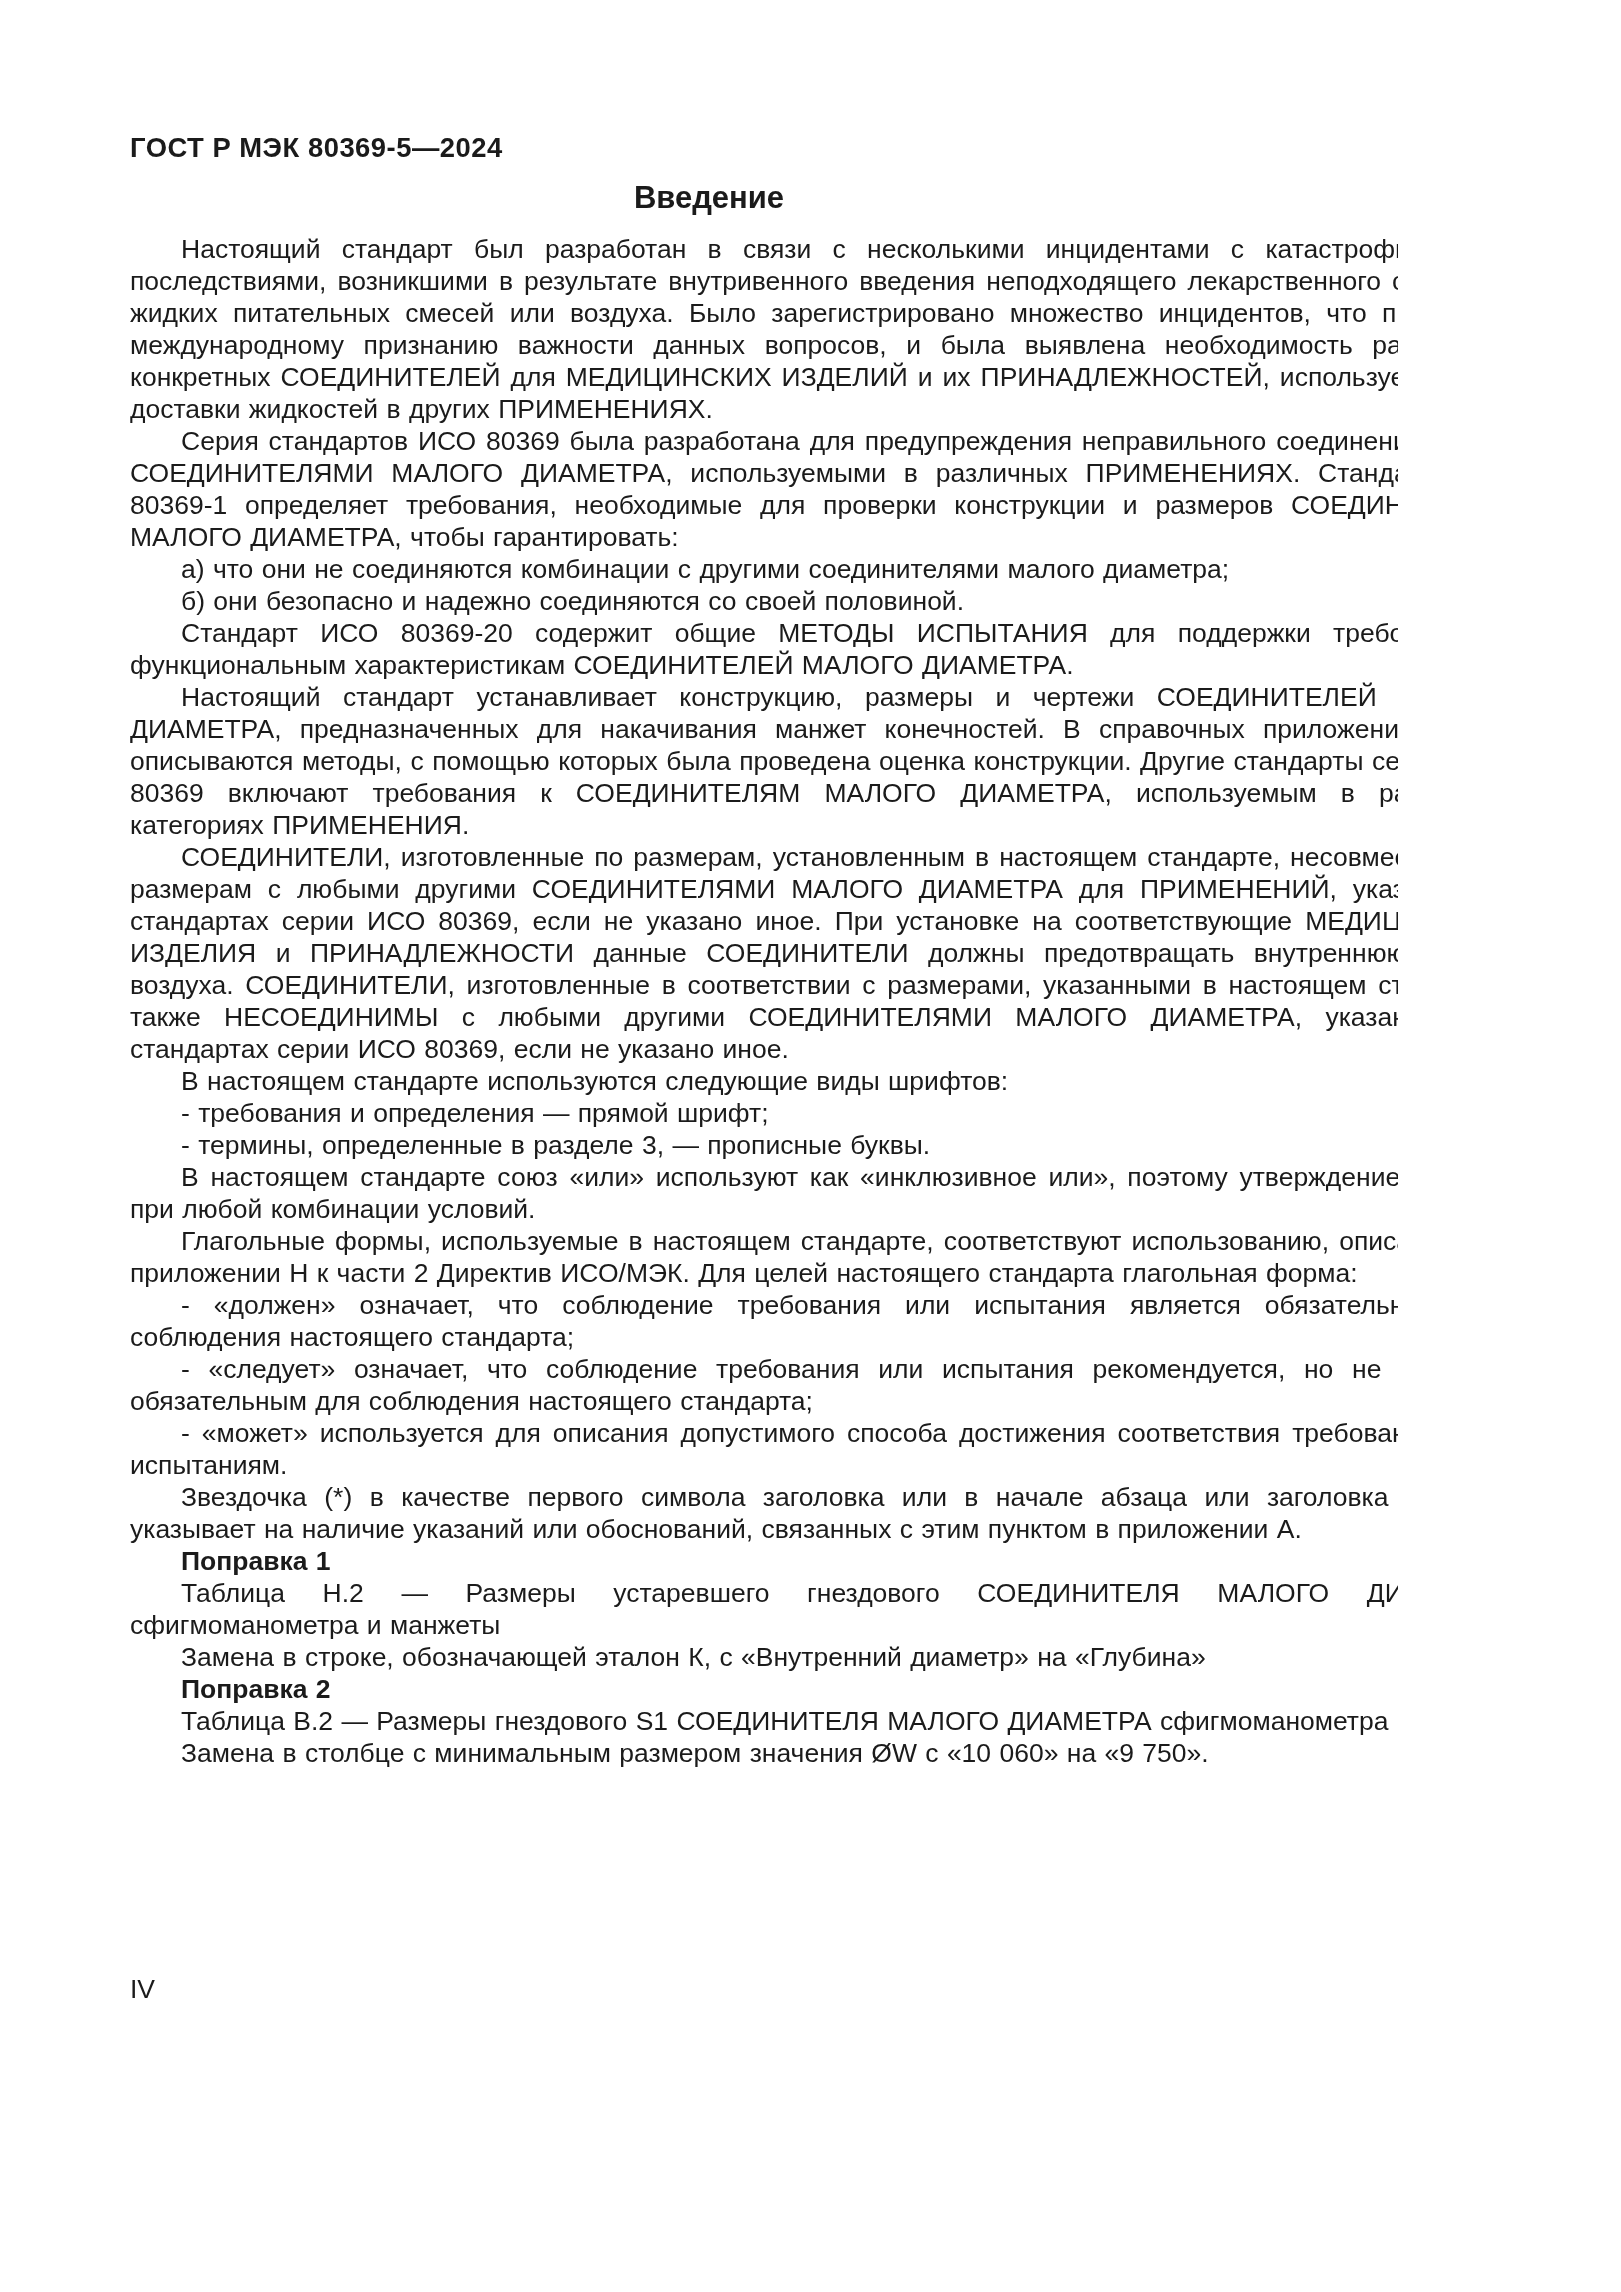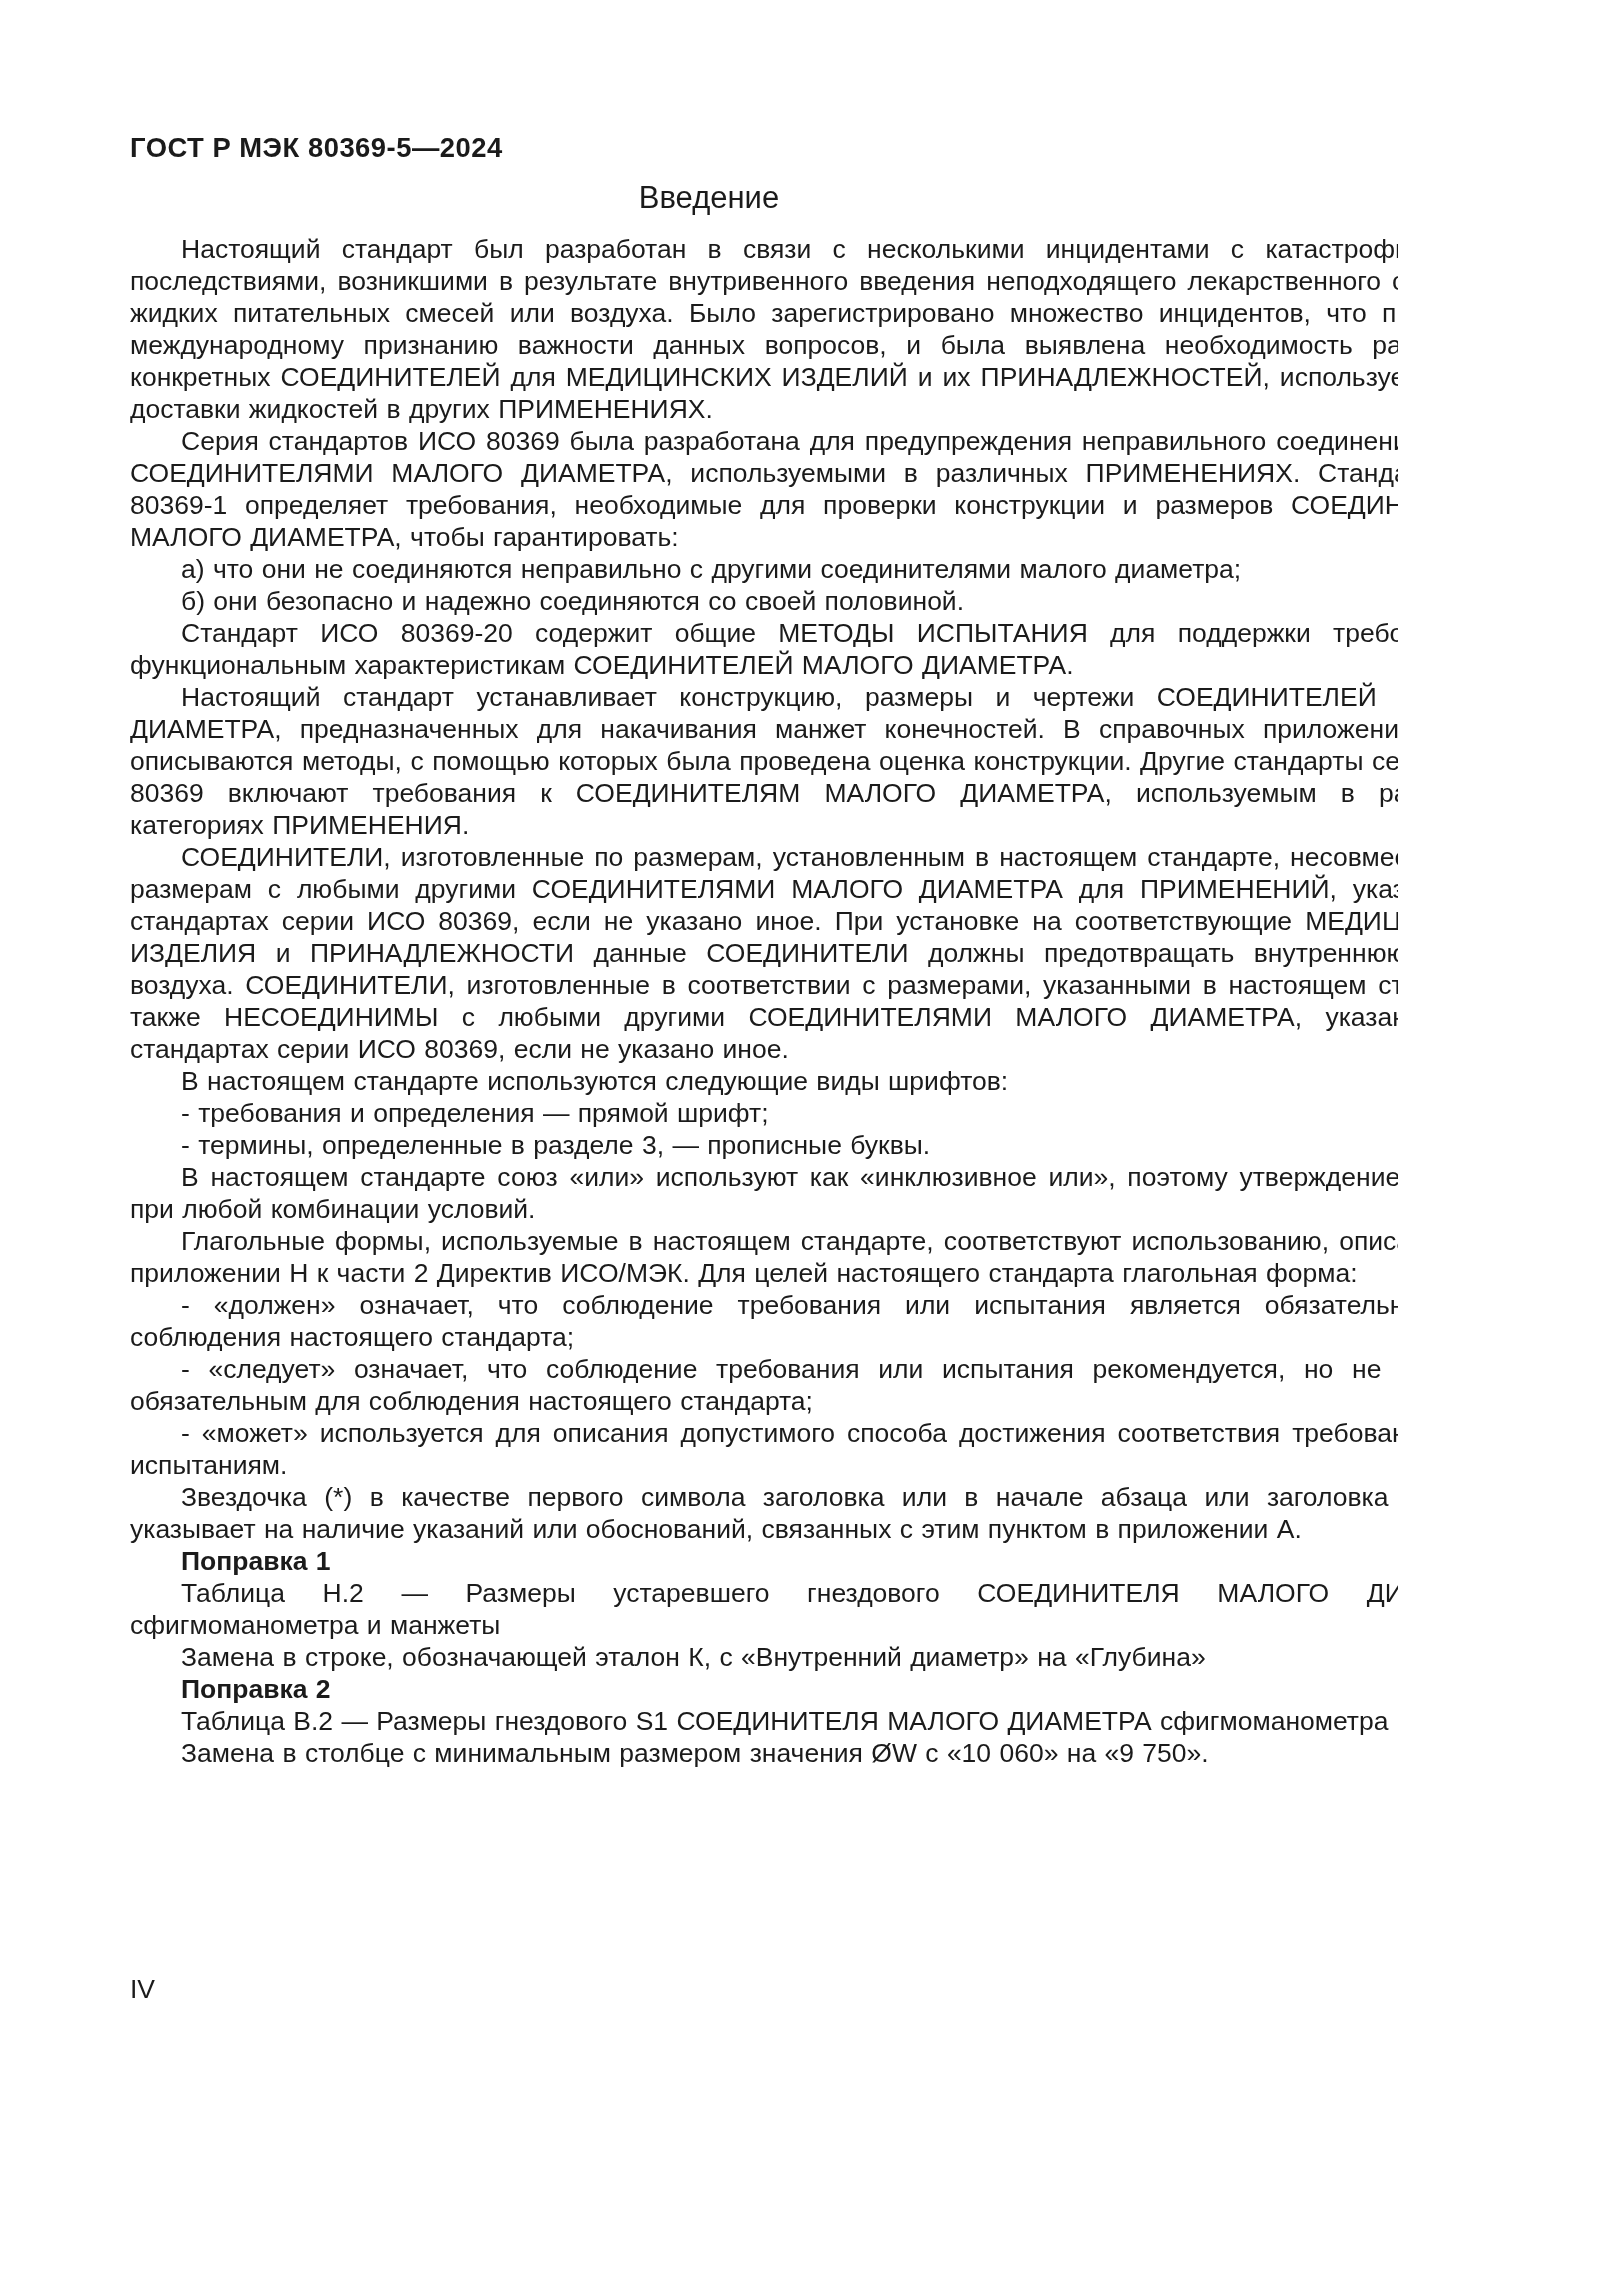--- a/index.html
+++ b/index.html
@@ -22,21 +22,21 @@
   .doc-designation {
     font-size: 27.4px;
     font-weight: bold;
     letter-spacing: 0.5px;
     text-align: left;
   }
   .doc-title {
     margin: 15.7px 0 17.6px 0;
     text-align: center;
     font-size: 31px;
-    font-weight: normal;
+    font-weight: bold;
   }
   .doc-body {
     width: 1381px;
   }
   .para {
     margin: 0;
     font-size: 26.5px;
     line-height: 32px;
     text-align: justify;
     text-indent: 51px;
@@ -59,21 +59,21 @@
 
 <div class="page">
 
   <div class="doc-designation">ГОСТ Р МЭК 80369-5—2024</div>
 
   <h1 class="doc-title">Введение</h1>
 
   <div class="doc-body">
     <p class="para">Настоящий стандарт был разработан в связи с несколькими инцидентами с катастрофическими последствиями, возникшими в результате внутривенного введения неподходящего лекарственного средства, жидких питательных смесей или воздуха. Было зарегистрировано множество инцидентов, что привело к международному признанию важности данных вопросов, и была выявлена необходимость разработки конкретных СОЕДИНИТЕЛЕЙ для МЕДИЦИНСКИХ ИЗДЕЛИЙ и их ПРИНАДЛЕЖНОСТЕЙ, используемых для доставки жидкостей в других ПРИМЕНЕНИЯХ.</p>
     <p class="para">Серия стандартов ИСО 80369 была разработана для предупреждения неправильного соединения между СОЕДИНИТЕЛЯМИ МАЛОГО ДИАМЕТРА, используемыми в различных ПРИМЕНЕНИЯХ. Стандарт ИСО 80369-1 определяет требования, необходимые для проверки конструкции и размеров СОЕДИНИТЕЛЕЙ МАЛОГО ДИАМЕТРА, чтобы гарантировать:</p>
-    <p class="para">а) что они не соединяются неправильно с другими соединителями малого диаметра;</p>
+    <p class="para">а) что они не соединяются комбинации с другими соединителями малого диаметра;</p>
     <p class="para">б) они безопасно и надежно соединяются со своей половиной.</p>
     <p class="para">Стандарт ИСО 80369-20 содержит общие МЕТОДЫ ИСПЫТАНИЯ для поддержки требований к функциональным характеристикам СОЕДИНИТЕЛЕЙ МАЛОГО ДИАМЕТРА.</p>
     <p class="para">Настоящий стандарт устанавливает конструкцию, размеры и чертежи СОЕДИНИТЕЛЕЙ МАЛОГО ДИАМЕТРА, предназначенных для накачивания манжет конечностей. В справочных приложениях D—G описываются методы, с помощью которых была проведена оценка конструкции. Другие стандарты серии ИСО 80369 включают требования к СОЕДИНИТЕЛЯМ МАЛОГО ДИАМЕТРА, используемым в различных категориях ПРИМЕНЕНИЯ.</p>
     <p class="para">СОЕДИНИТЕЛИ, изготовленные по размерам, установленным в настоящем стандарте, несовместимы по размерам с любыми другими СОЕДИНИТЕЛЯМИ МАЛОГО ДИАМЕТРА для ПРИМЕНЕНИЙ, указанных в стандартах серии ИСО 80369, если не указано иное. При установке на соответствующие МЕДИЦИНСКИЕ ИЗДЕЛИЯ и ПРИНАДЛЕЖНОСТИ данные СОЕДИНИТЕЛИ должны предотвращать внутреннюю подачу воздуха. СОЕДИНИТЕЛИ, изготовленные в соответствии с размерами, указанными в настоящем стандарте, также НЕСОЕДИНИМЫ с любыми другими СОЕДИНИТЕЛЯМИ МАЛОГО ДИАМЕТРА, указанными в стандартах серии ИСО 80369, если не указано иное.</p>
     <p class="para">В настоящем стандарте используются следующие виды шрифтов:</p>
     <p class="para">- требования и определения — прямой шрифт;</p>
     <p class="para">- термины, определенные в разделе 3, — прописные буквы.</p>
     <p class="para">В настоящем стандарте союз «или» используют как «инклюзивное или», поэтому утверждение истинно при любой комбинации условий.</p>
     <p class="para">Глагольные формы, используемые в настоящем стандарте, соответствуют использованию, описанному в приложении Н к части 2 Директив ИСО/МЭК. Для целей настоящего стандарта глагольная форма:</p>
     <p class="para">- «должен» означает, что соблюдение требования или испытания является обязательным для соблюдения настоящего стандарта;</p>

